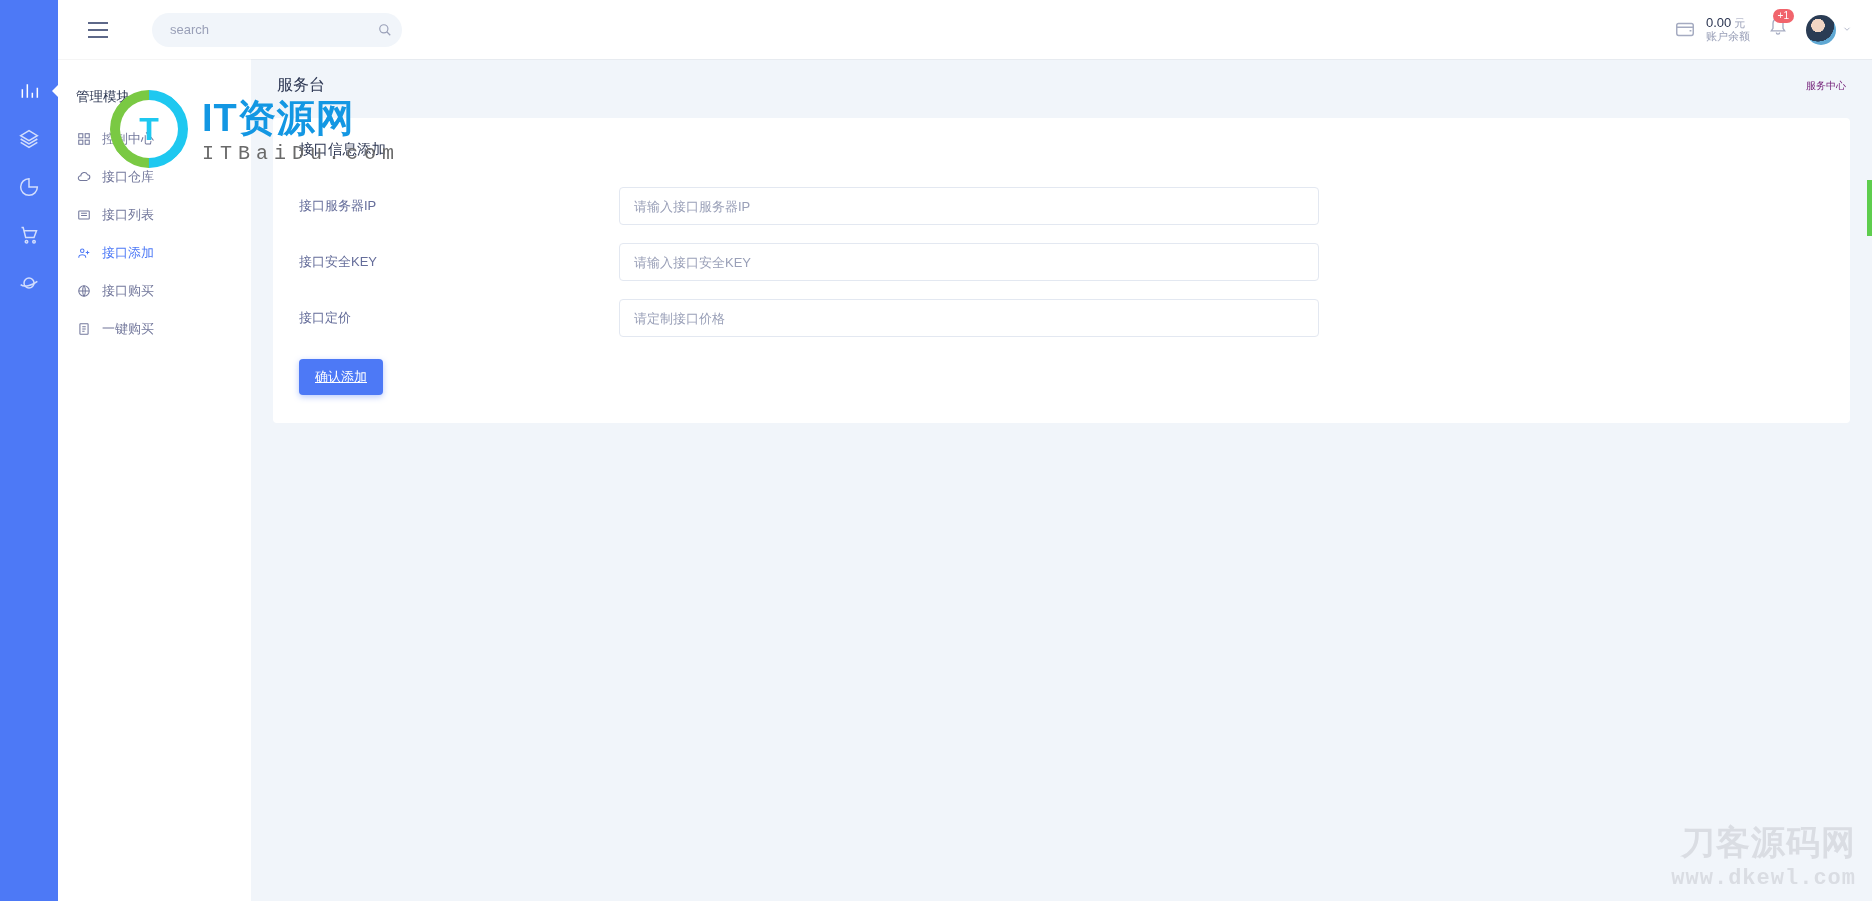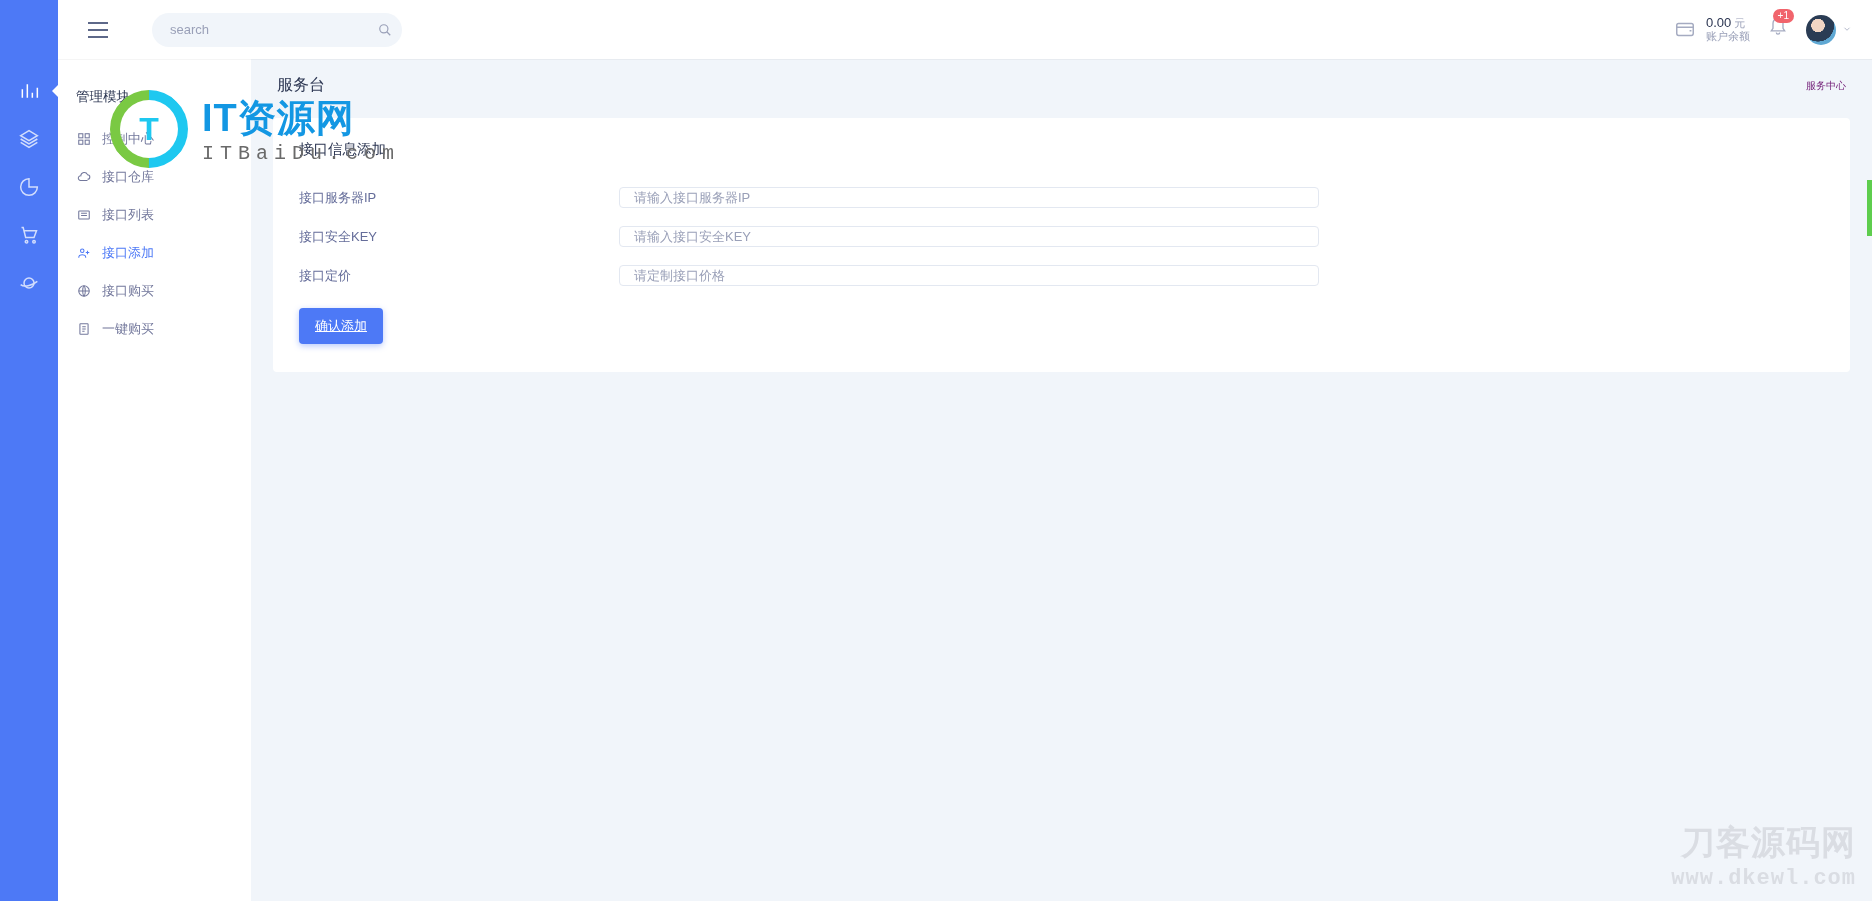--- a/index.html
+++ b/index.html
@@ -142,21 +142,21 @@
       border-radius:4px;
       padding: 22px 26px 28px 26px;
       position: relative;
     }
     .card-title { font-size:14.5px; color:#2c3652; margin-bottom: 28px; }
 
     .form-row { display:flex; align-items:center; gap:20px; margin-bottom:18px; }
     .form-label { width: 300px; text-align:left; padding-left: 0px; color:#656d9a; font-size:13px; }
     .form-control {
       flex: 1; max-width: 700px;
-      height: 21px; border:1px solid #e3e8f1; border-radius:4px;
+      height: 38px; border:1px solid #e3e8f1; border-radius:4px;
       padding: 0 14px; font-size:13px; color:#2c3652;
     }
     .form-control::placeholder { color:#9aa0b8; }
 
     .btn-primary {
       background:#4d79f6; color:#fff; border:none; border-radius:4px;
       font-size:13px; padding: 9px 16px; cursor:pointer;
       box-shadow: 0 2px 6px rgba(77,121,246,0.4);
       margin-top: 4px;
       text-decoration: underline;

